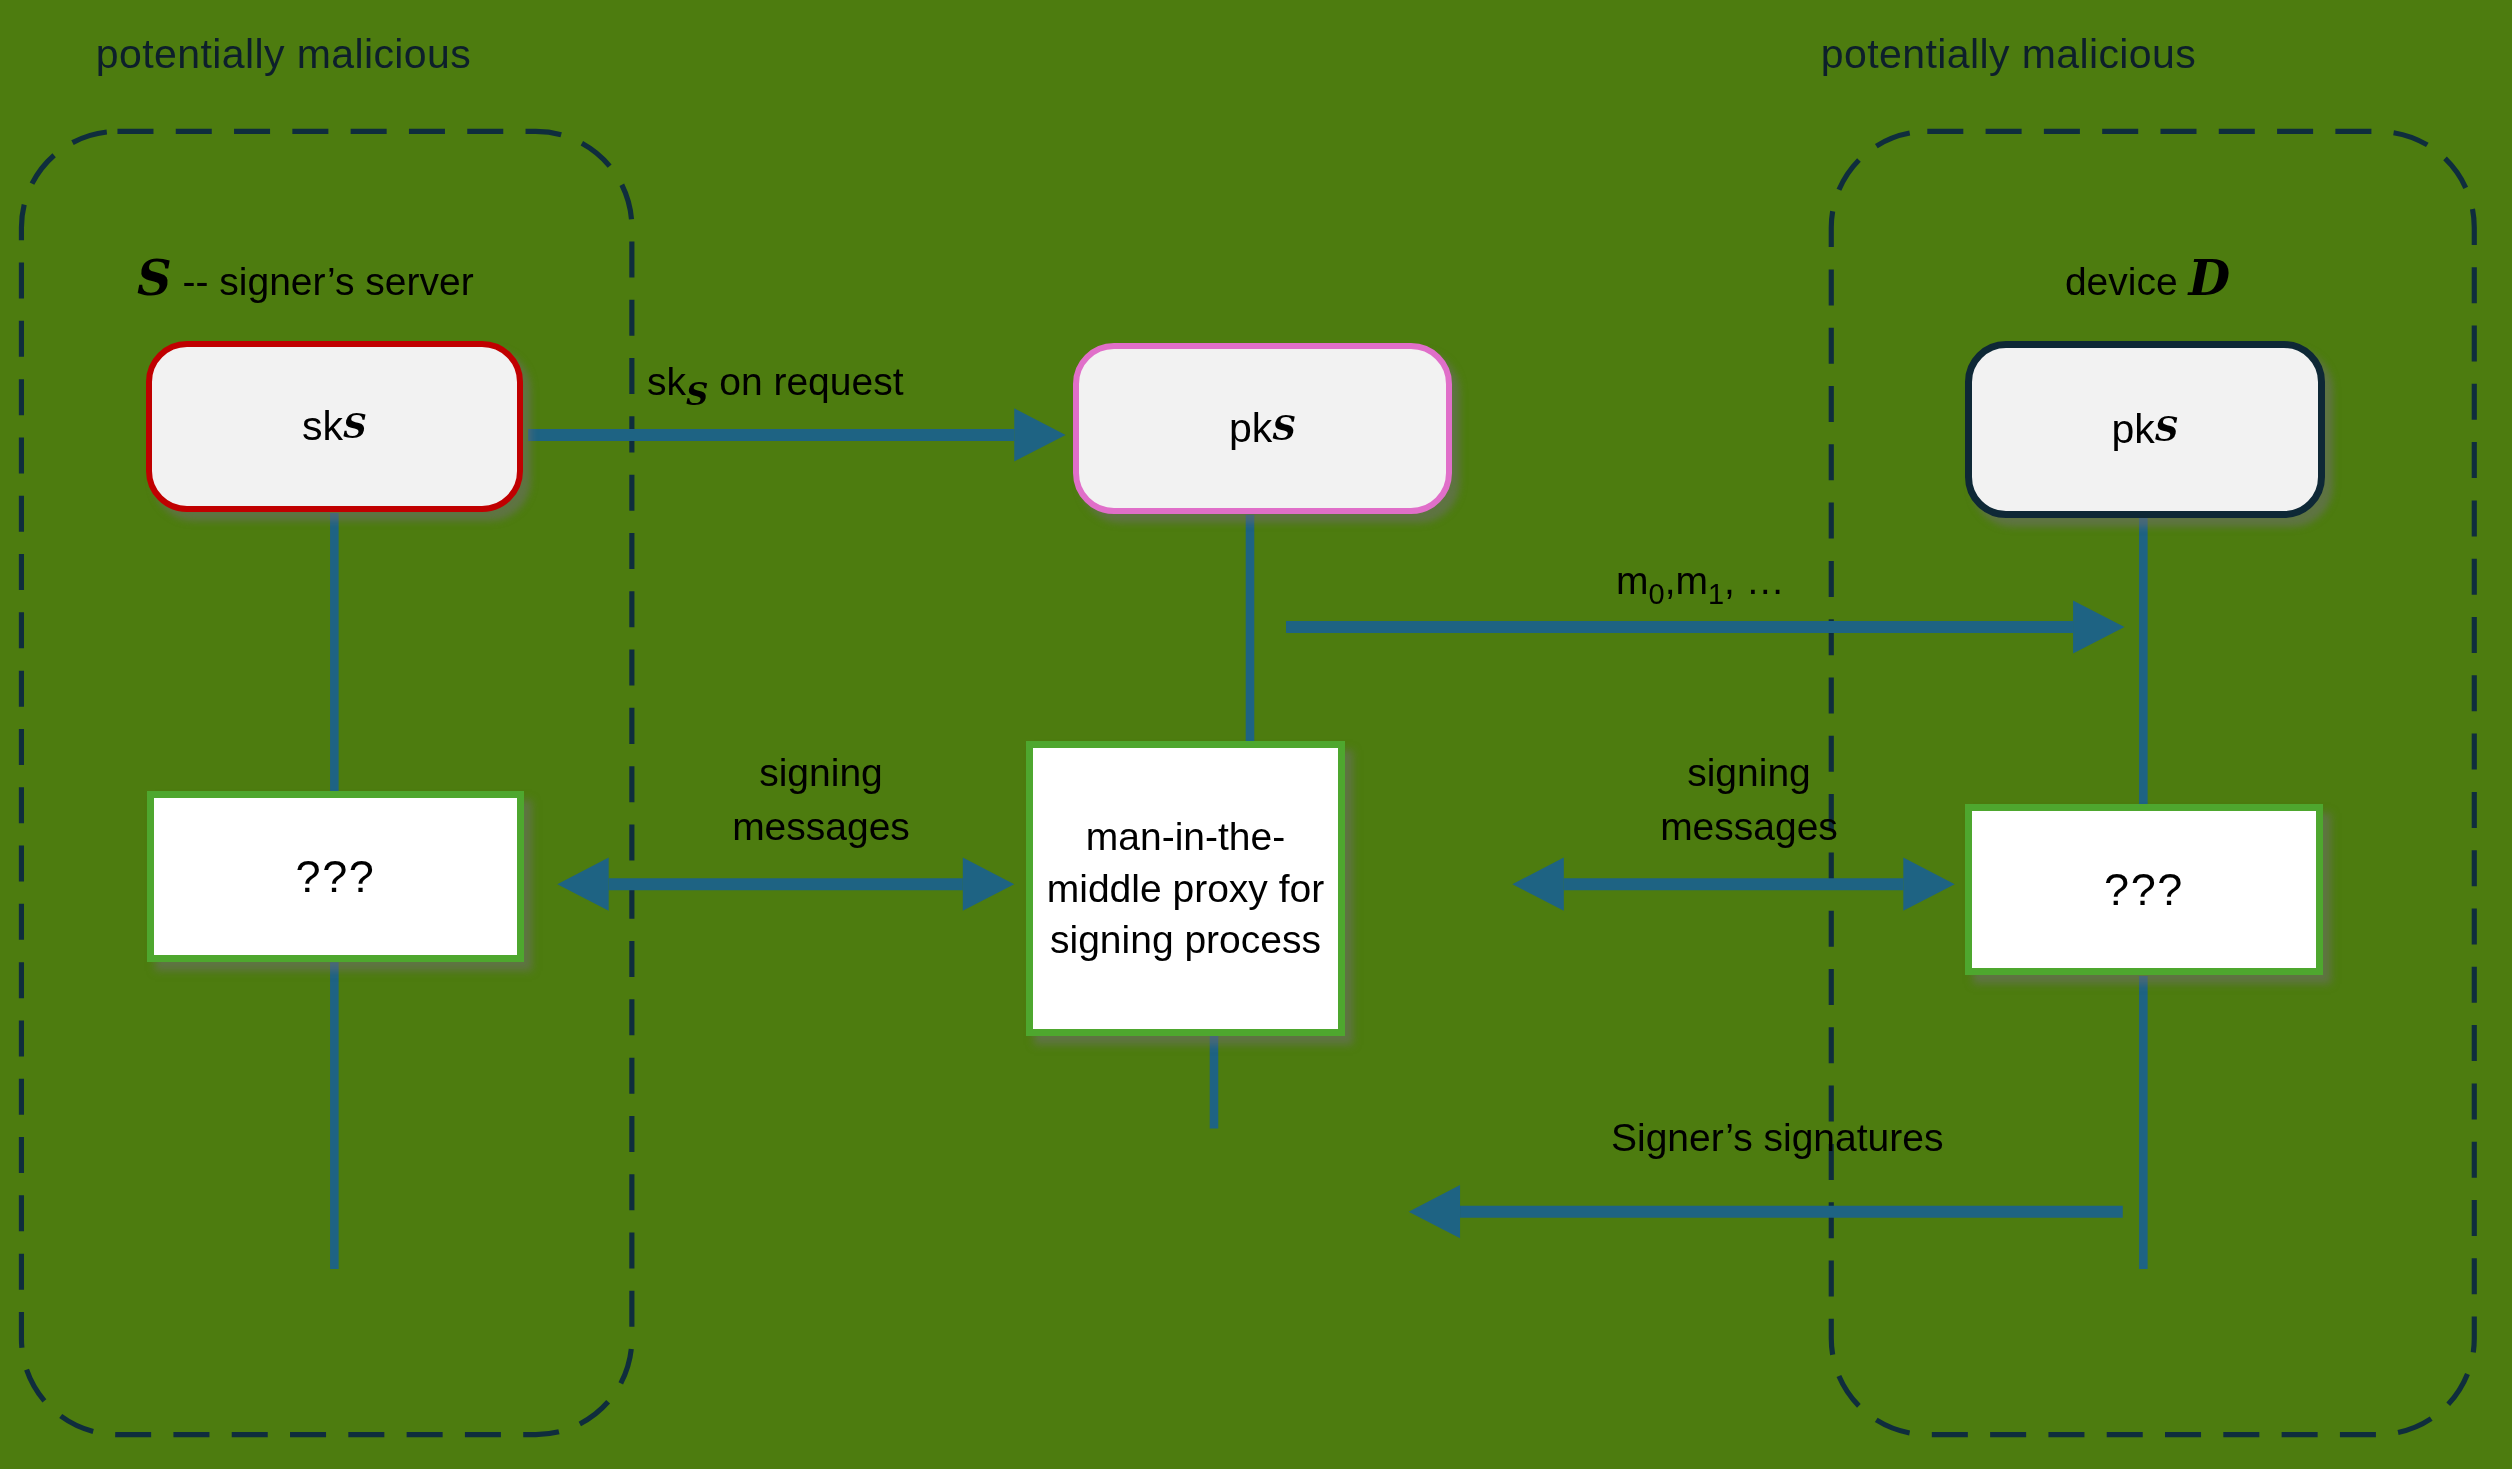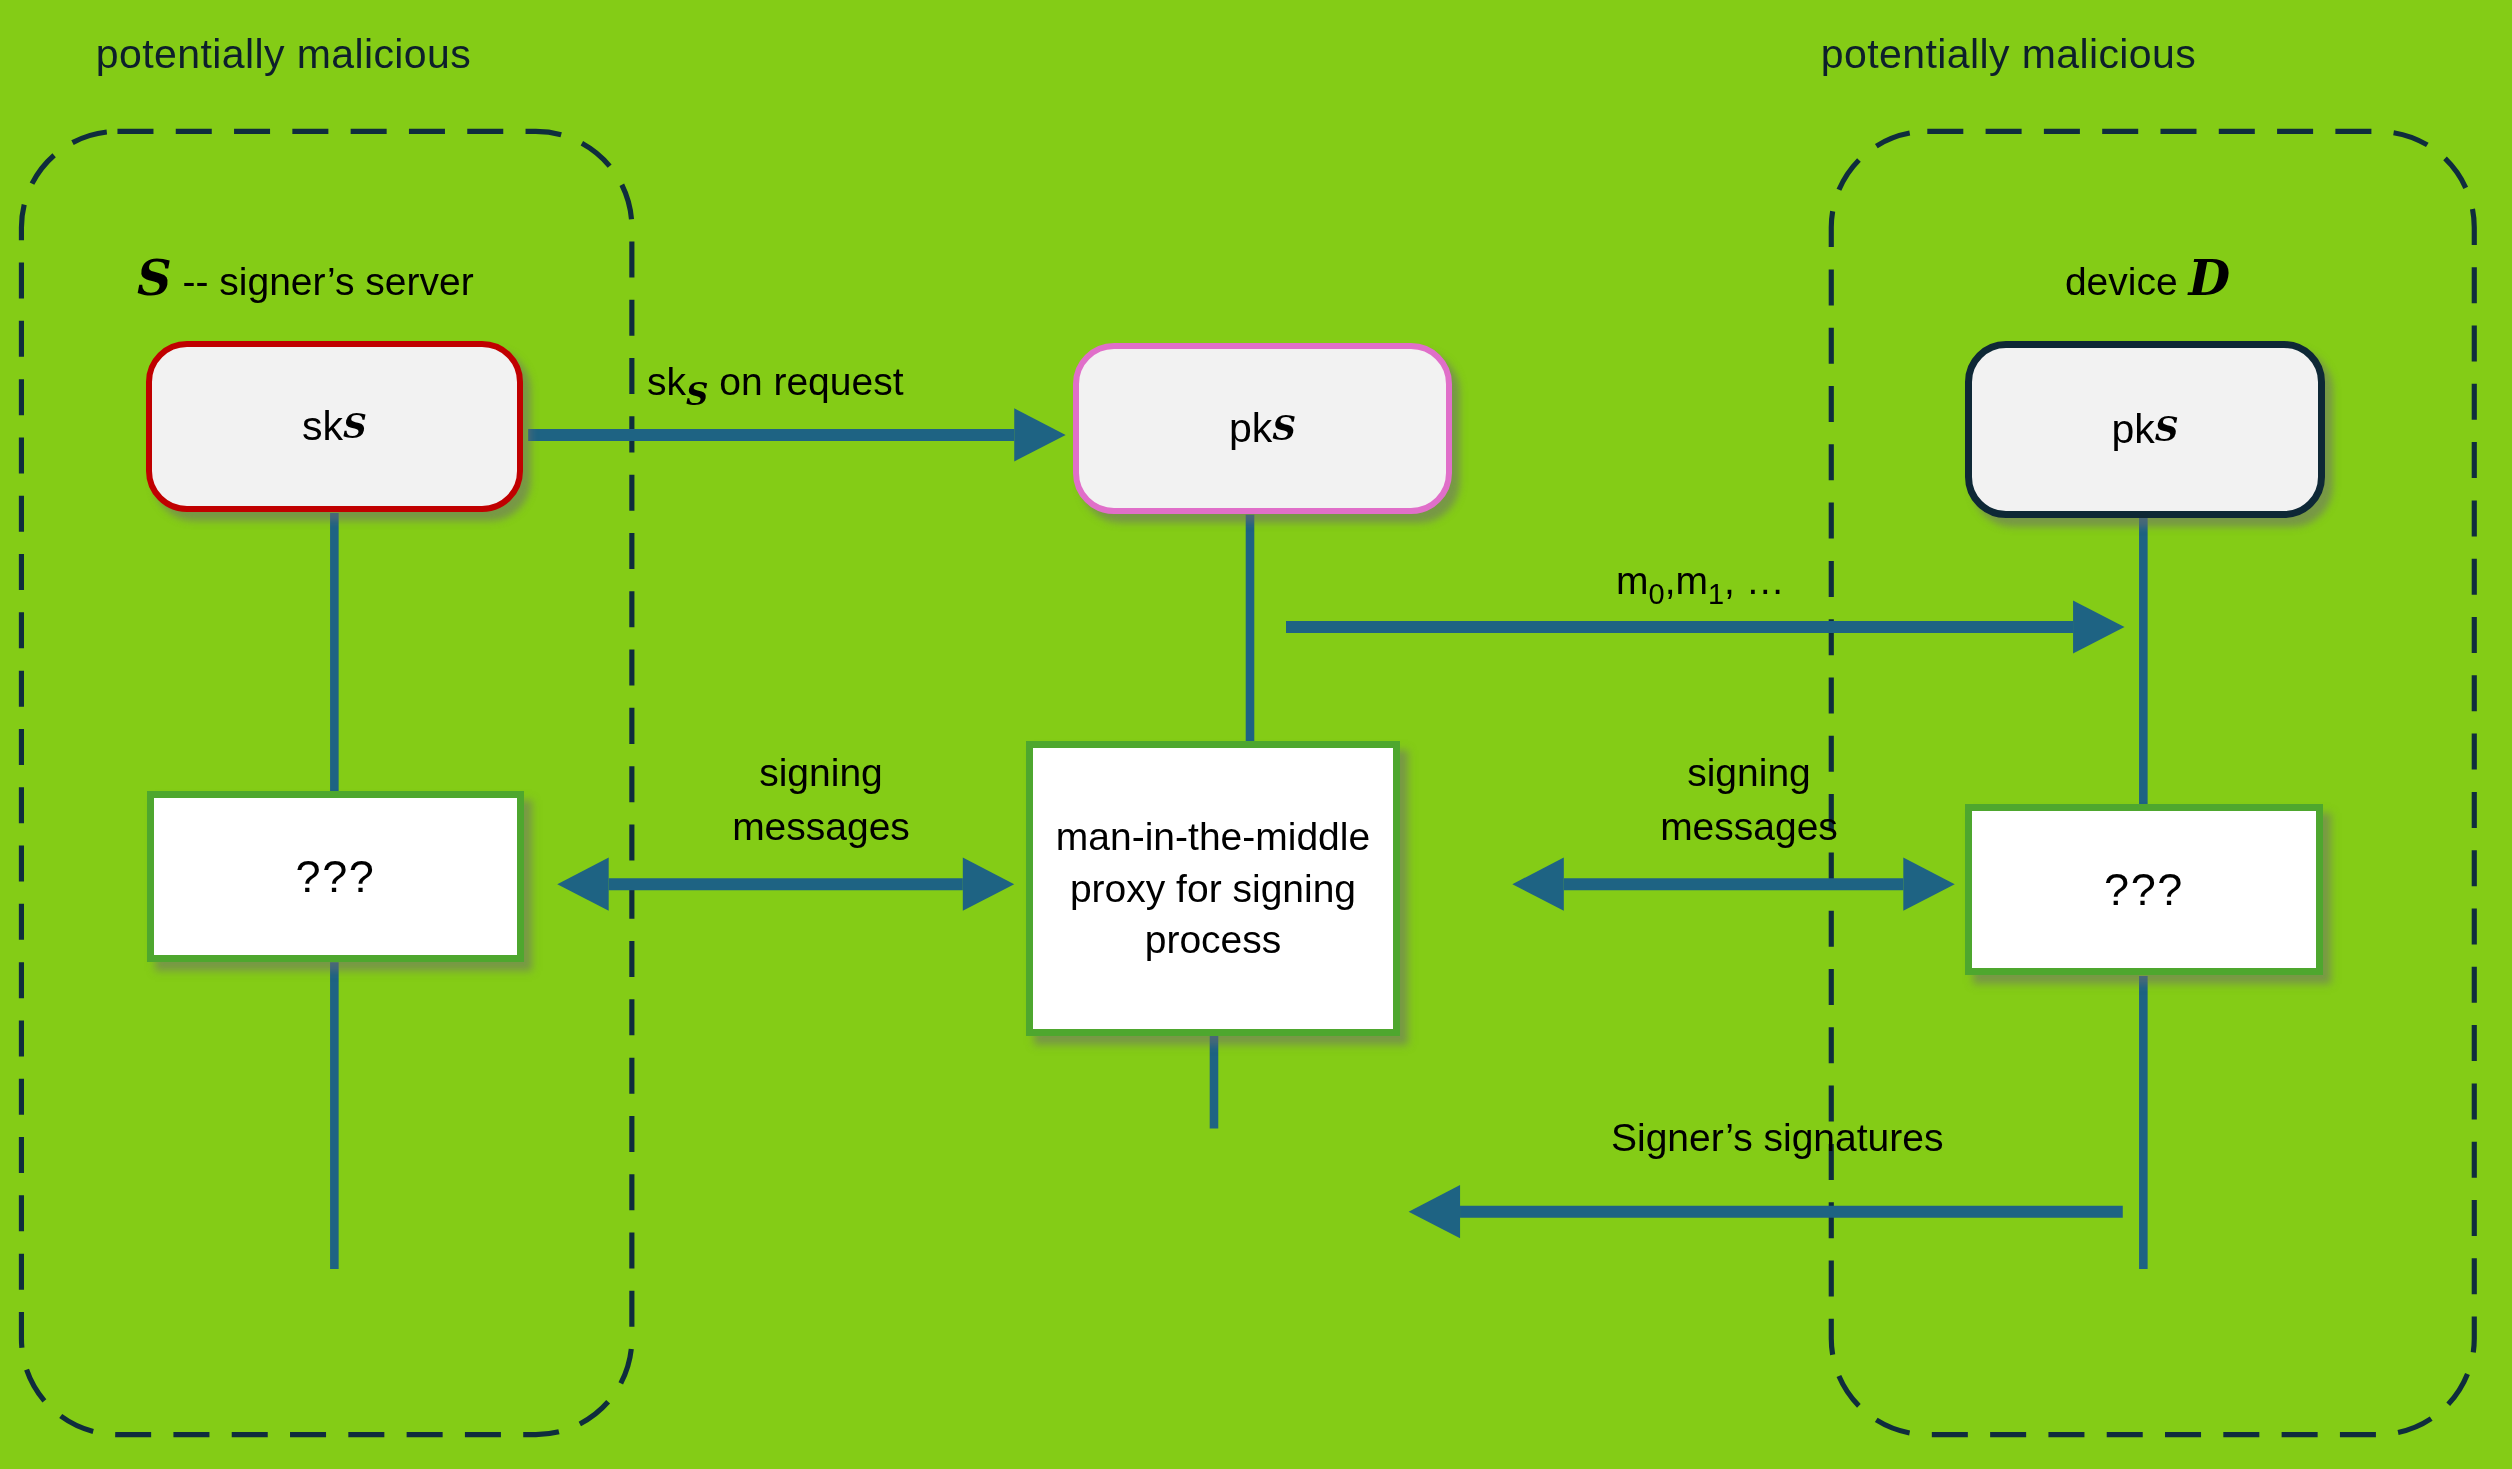--- a/index.html
+++ b/index.html
@@ -1,17 +1,17 @@
 <!DOCTYPE html>
 <html style="font-size:13.7px"><head>
 <meta charset="utf-8">
 <style>
   html,body{margin:0;padding:0;background:#ffffff;}
   .canvas{
-    position:relative;width:2512px;height:1470px;background:#84cc16;overflow:hidden;
+    position:relative;width:2512px;height:1470px;background:#4d7c0f;overflow:hidden;
     font-family:"Liberation Sans",sans-serif;color:#000;
   }
   .layer{position:absolute;left:0;top:0;width:2512px;height:1470px;}
   .lbl{position:absolute;white-space:nowrap;}
   .center{text-align:center;white-space:normal;}
   .tag{font-size:41px;letter-spacing:0.4px;color:#0d1f2b;}
   .title{font-size:39px;}
   .script{font-family:"DejaVu Serif",serif;font-style:italic;font-weight:bold;}
   .node{
     position:absolute;display:flex;align-items:center;justify-content:center;
@@ -83,21 +83,21 @@
     </div>
 
   <div class="node key" style="left:1965px;top:341px;width:360px;height:177px;border:7.7px solid #0e2836;">
       <span>pk</span>
       <span class="script sub">S</span>
     </div>
 
   <div class="node q" style="left:147px;top:791px;width:377px;height:171px;border:7.7px solid #4ea72e;">???</div>
   <div class="node q" style="left:1965px;top:804px;width:358px;height:171px;border:7.7px solid #4ea72e;">???</div>
 
-  <div class="node" style="left:1026px;top:741px;width:374px;height:295px;border:7.7px solid #4ea72e;padding:8px 12px;">man-in-the-middle proxy for signing process</div>
+  <div class="node" style="left:1026px;top:741px;width:319px;height:295px;border:7.7px solid #4ea72e;padding:8px 12px;">man-in-the-middle proxy for signing process</div>
 
 
   <div class="lbl arrowlabel" style="left:647px;top:360px;"><span>sk</span><span class="script reqsub">S</span><span> on request</span></div>
 
   <div class="lbl arrowlabel" style="left:1616px;top:559px;"><span>m</span><span class="msub">0</span><span>,m</span><span class="msub">1</span><span>, …</span></div>
 
   <div class="lbl twoline center" style="left:718px;top:746px;width:206px;">signing messages</div>
 
   <div class="lbl twoline center" style="left:1646px;top:746px;width:206px;">signing messages</div>
 

